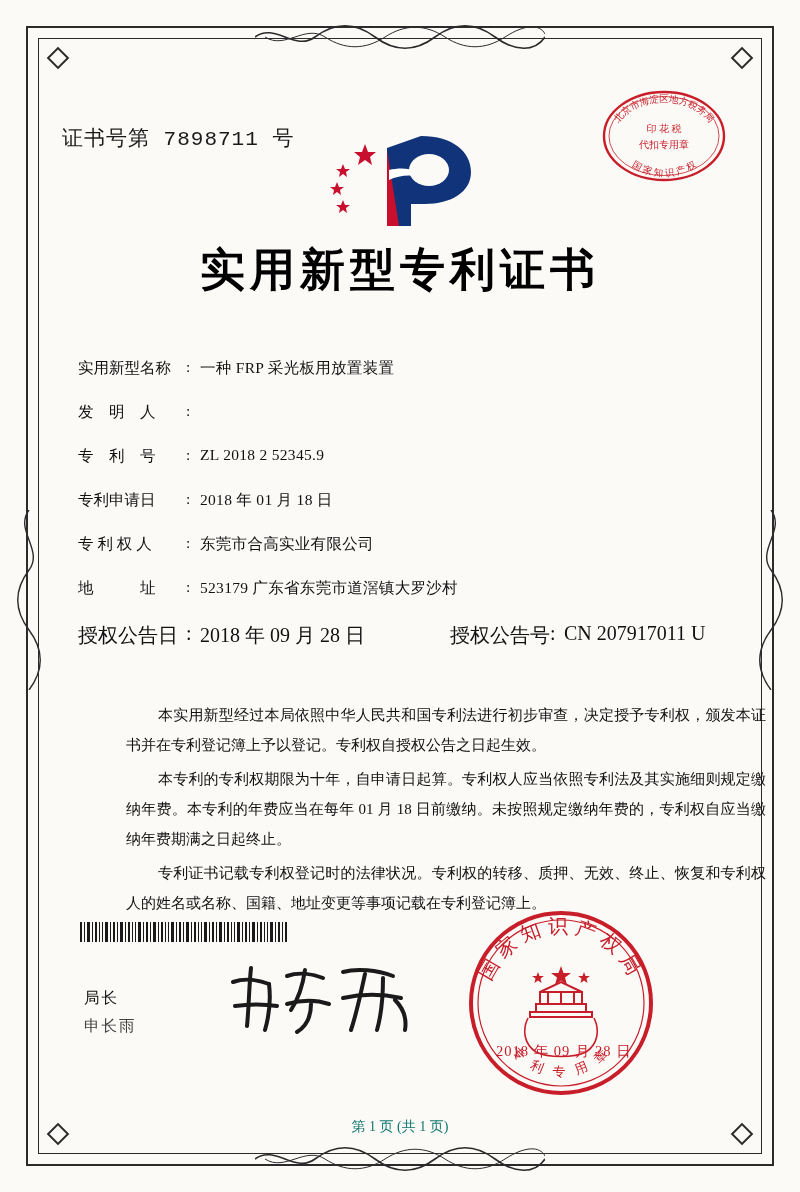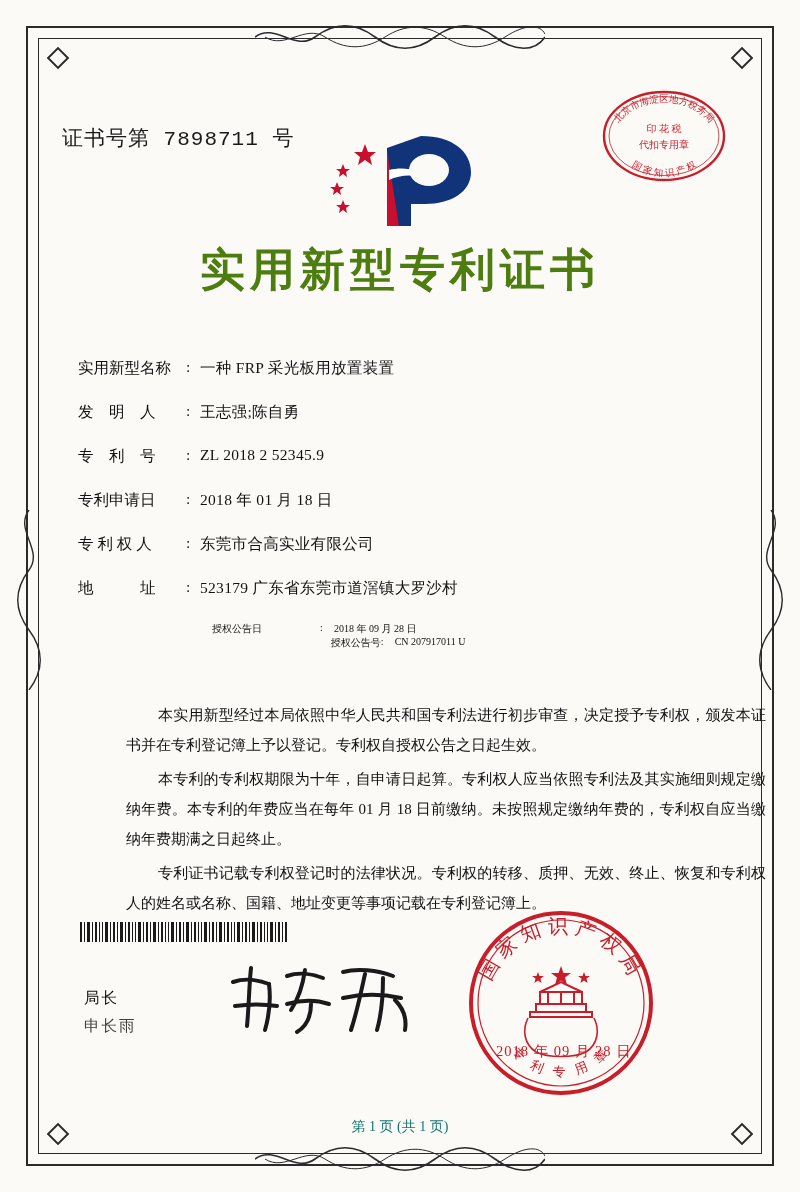--- a/index.html
+++ b/index.html
@@ -60,42 +60,41 @@
     font-size:21px;color:#1a1a1a;letter-spacing:1px;
     font-family:Liberation Mono, monospace;
   }
   .logo{
     position:absolute;left:325px;top:130px;width:160px;height:100px;
   }
   .title{
     position:absolute;left:0;right:0;top:240px;
     text-align:center;
     font-size:45px;font-weight:bold;letter-spacing:5px;
-    color:#4d7c0f;
+    color:#000000;
     font-family:"Liberation Serif", serif;
   }
   .fields{
     position:absolute;left:78px;top:358px;width:640px;
   }
   .field{
     display:flex;align-items:flex-start;
     margin-bottom:23px;
     font-size:15.5px;color:#111;
   }
   .field .lbl{
     width:108px;flex:none;
     letter-spacing:0px;
     white-space:pre;
   }
   .field .colon{width:14px;flex:none;}
   .field .val{flex:1;letter-spacing:0.3px;}
   .row2{
-    display:flex;align-items:center;font-size:10px;color:#111;
+    display:flex;align-items:center;font-size:20px;color:#111;
     margin-bottom:20px;
-    flex-direction:column;
   }
   .row2 .c1{width:372px;display:flex;}
   .row2 .c1 .lbl{width:108px;flex:none;white-space:pre;}
   .row2 .c1 .colon{width:14px;flex:none;}
   .row2 .c2{display:flex;}
   .row2 .c2 .lbl{flex:none;white-space:pre;}
   .row2 .c2 .colon{width:14px;flex:none;}
 
   .paras{
     position:absolute;left:78px;top:700px;width:640px;
@@ -216,21 +215,20 @@
 
     <div class="field">
       <span class="lbl">实用新型名称</span>
       <span class="colon">:</span>
       <span class="val">一种 FRP 采光板用放置装置</span>
     </div>
 
     <div class="field">
       <span class="lbl">发　明　人</span>
       <span class="colon">:</span>
-      <span class="val">王志强;陈自勇</span>
     </div>
 
     <div class="field">
       <span class="lbl">专　利　号</span>
       <span class="colon">:</span>
       <span class="val">ZL 2018 2 52345.9</span>
     </div>
 
     <div class="field">
       <span class="lbl">专利申请日</span>

